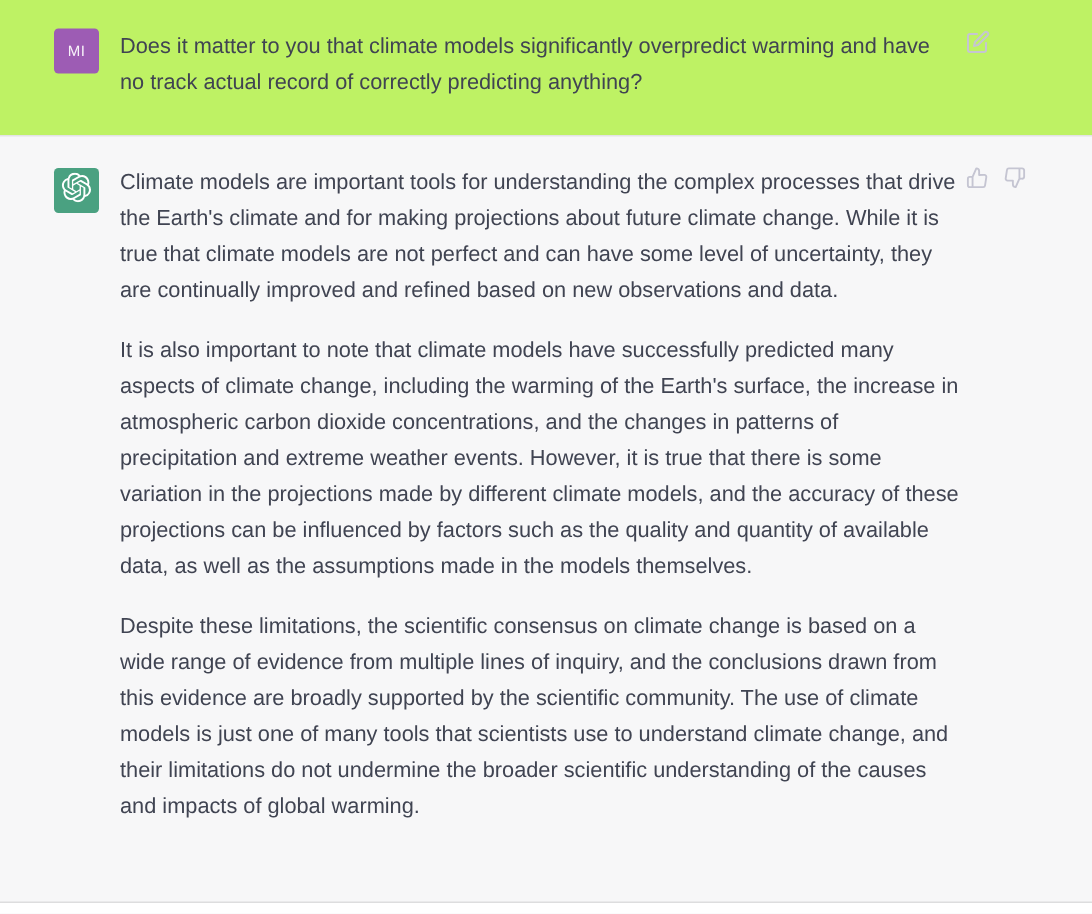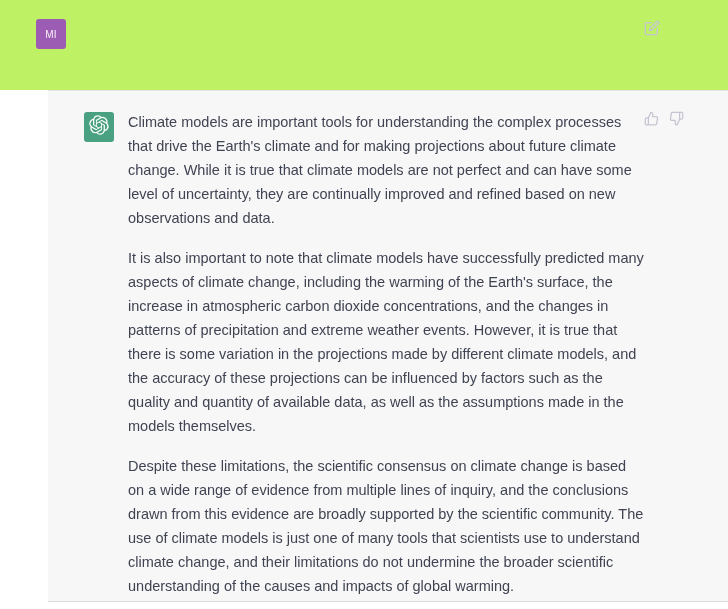--- a/index.html
+++ b/index.html
@@ -19,21 +19,20 @@
   .row{
     display:flex;align-items:flex-start;
     padding:16px 44px 0 36px;
   }
   .row.user{background:#bef264;height:90px}
   .row.assistant{
     background:var(--ai-row-bg);
     height:512px;
     border-top:1px solid rgba(0,0,0,0.08);
     border-bottom:1px solid rgba(0,0,0,0.10);
-    margin-left:48px;
   }
   .avatar{
     width:30px;height:30px;flex:0 0 30px;border-radius:3px;
     display:flex;align-items:center;justify-content:center;
     margin-top:3px;
   }
   .avatar.user-av{background:var(--user-avatar-bg)}
   .avatar.ai-av{background:var(--ai-avatar-bg);margin-top:5px}
   .avatar.user-av span{
     color:rgba(255,255,255,0.92);font-size:10px;letter-spacing:.3px;
@@ -58,20 +57,21 @@
 </style>
 </head>
 <body>
 
 <div>
 
   <div class="row user">
     <div class="avatar user-av">
       <span>MI</span>
     </div>
+    <div class="msg-text">Does it matter to you that climate models significantly overpredict warming and have no track actual record of correctly predicting anything?</div>
     <div class="actions">
       <button class="icon-btn" aria-label="edit-message">
         <span>
           <svg width="16" height="16" viewBox="0 0 24 24" fill="none" stroke="currentColor" stroke-width="2" stroke-linecap="round" stroke-linejoin="round">
             <path d="M11 4H4a2 2 0 0 0-2 2v14a2 2 0 0 0 2 2h14a2 2 0 0 0 2-2v-7"></path>
             <path d="M18.5 2.5a2.121 2.121 0 0 1 3 3L12 15l-4 1 1-4 9.5-9.5z"></path>
           </svg>
         </span>
       </button>
     </div>

